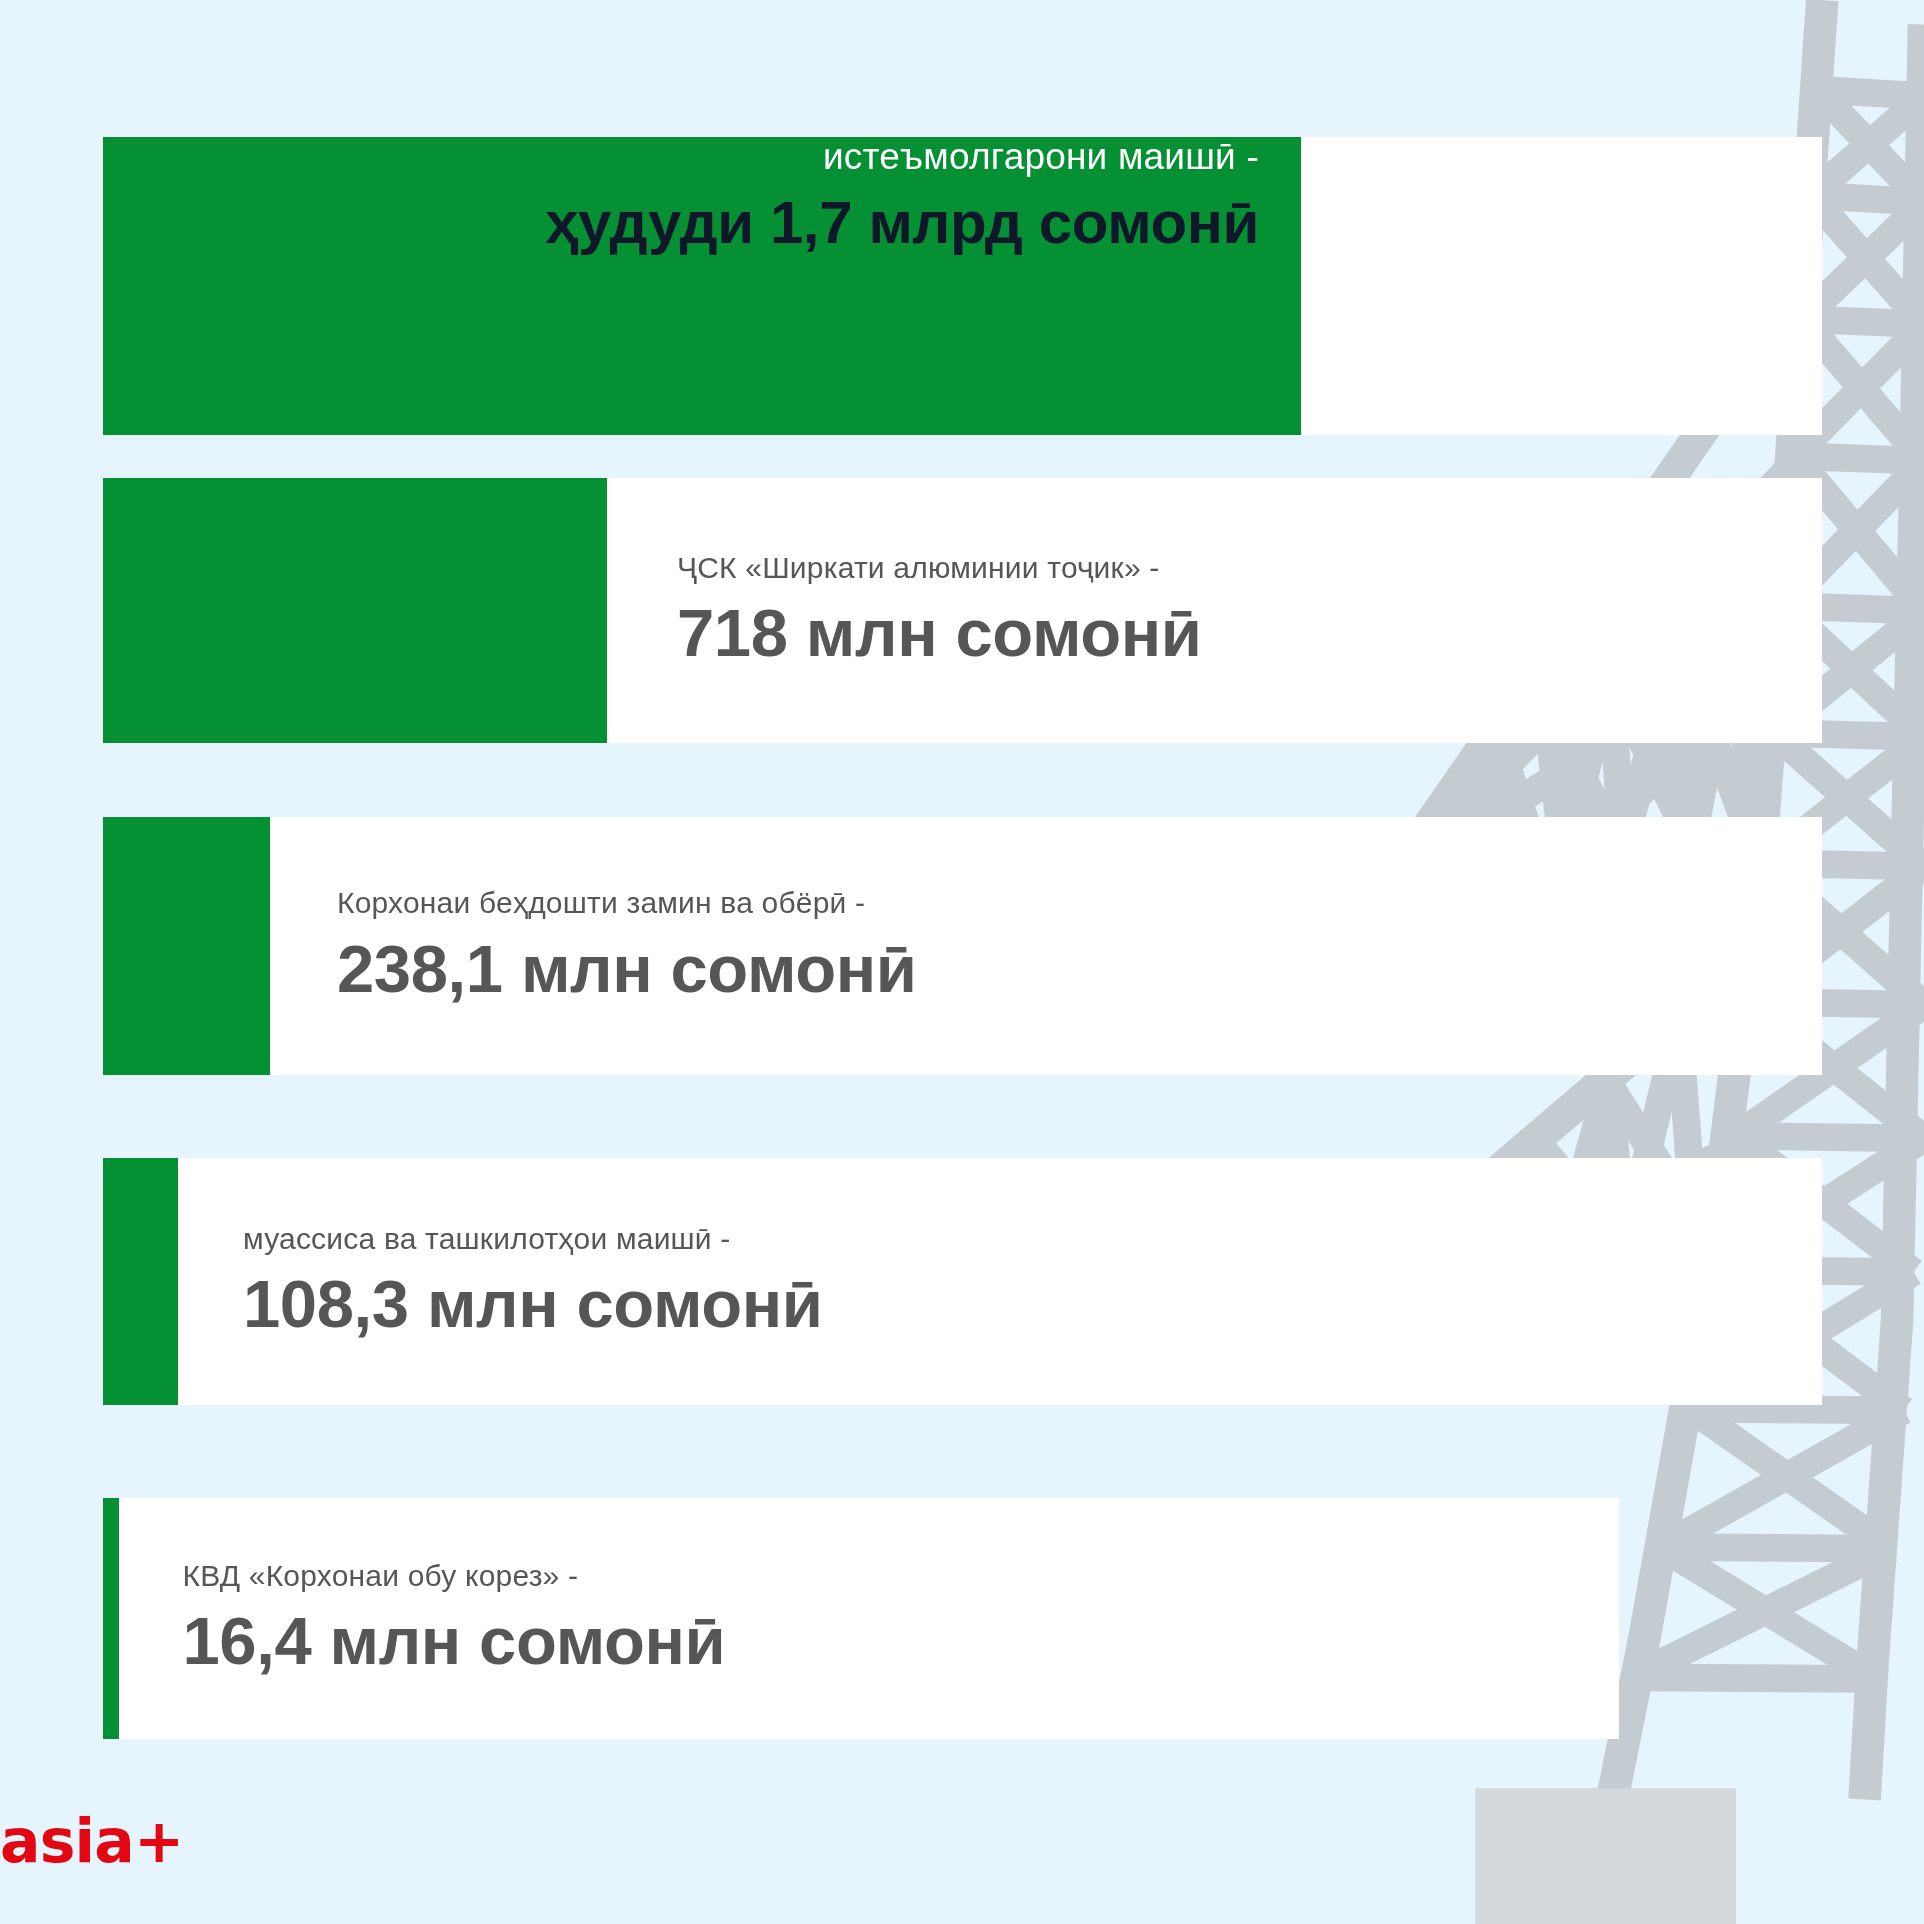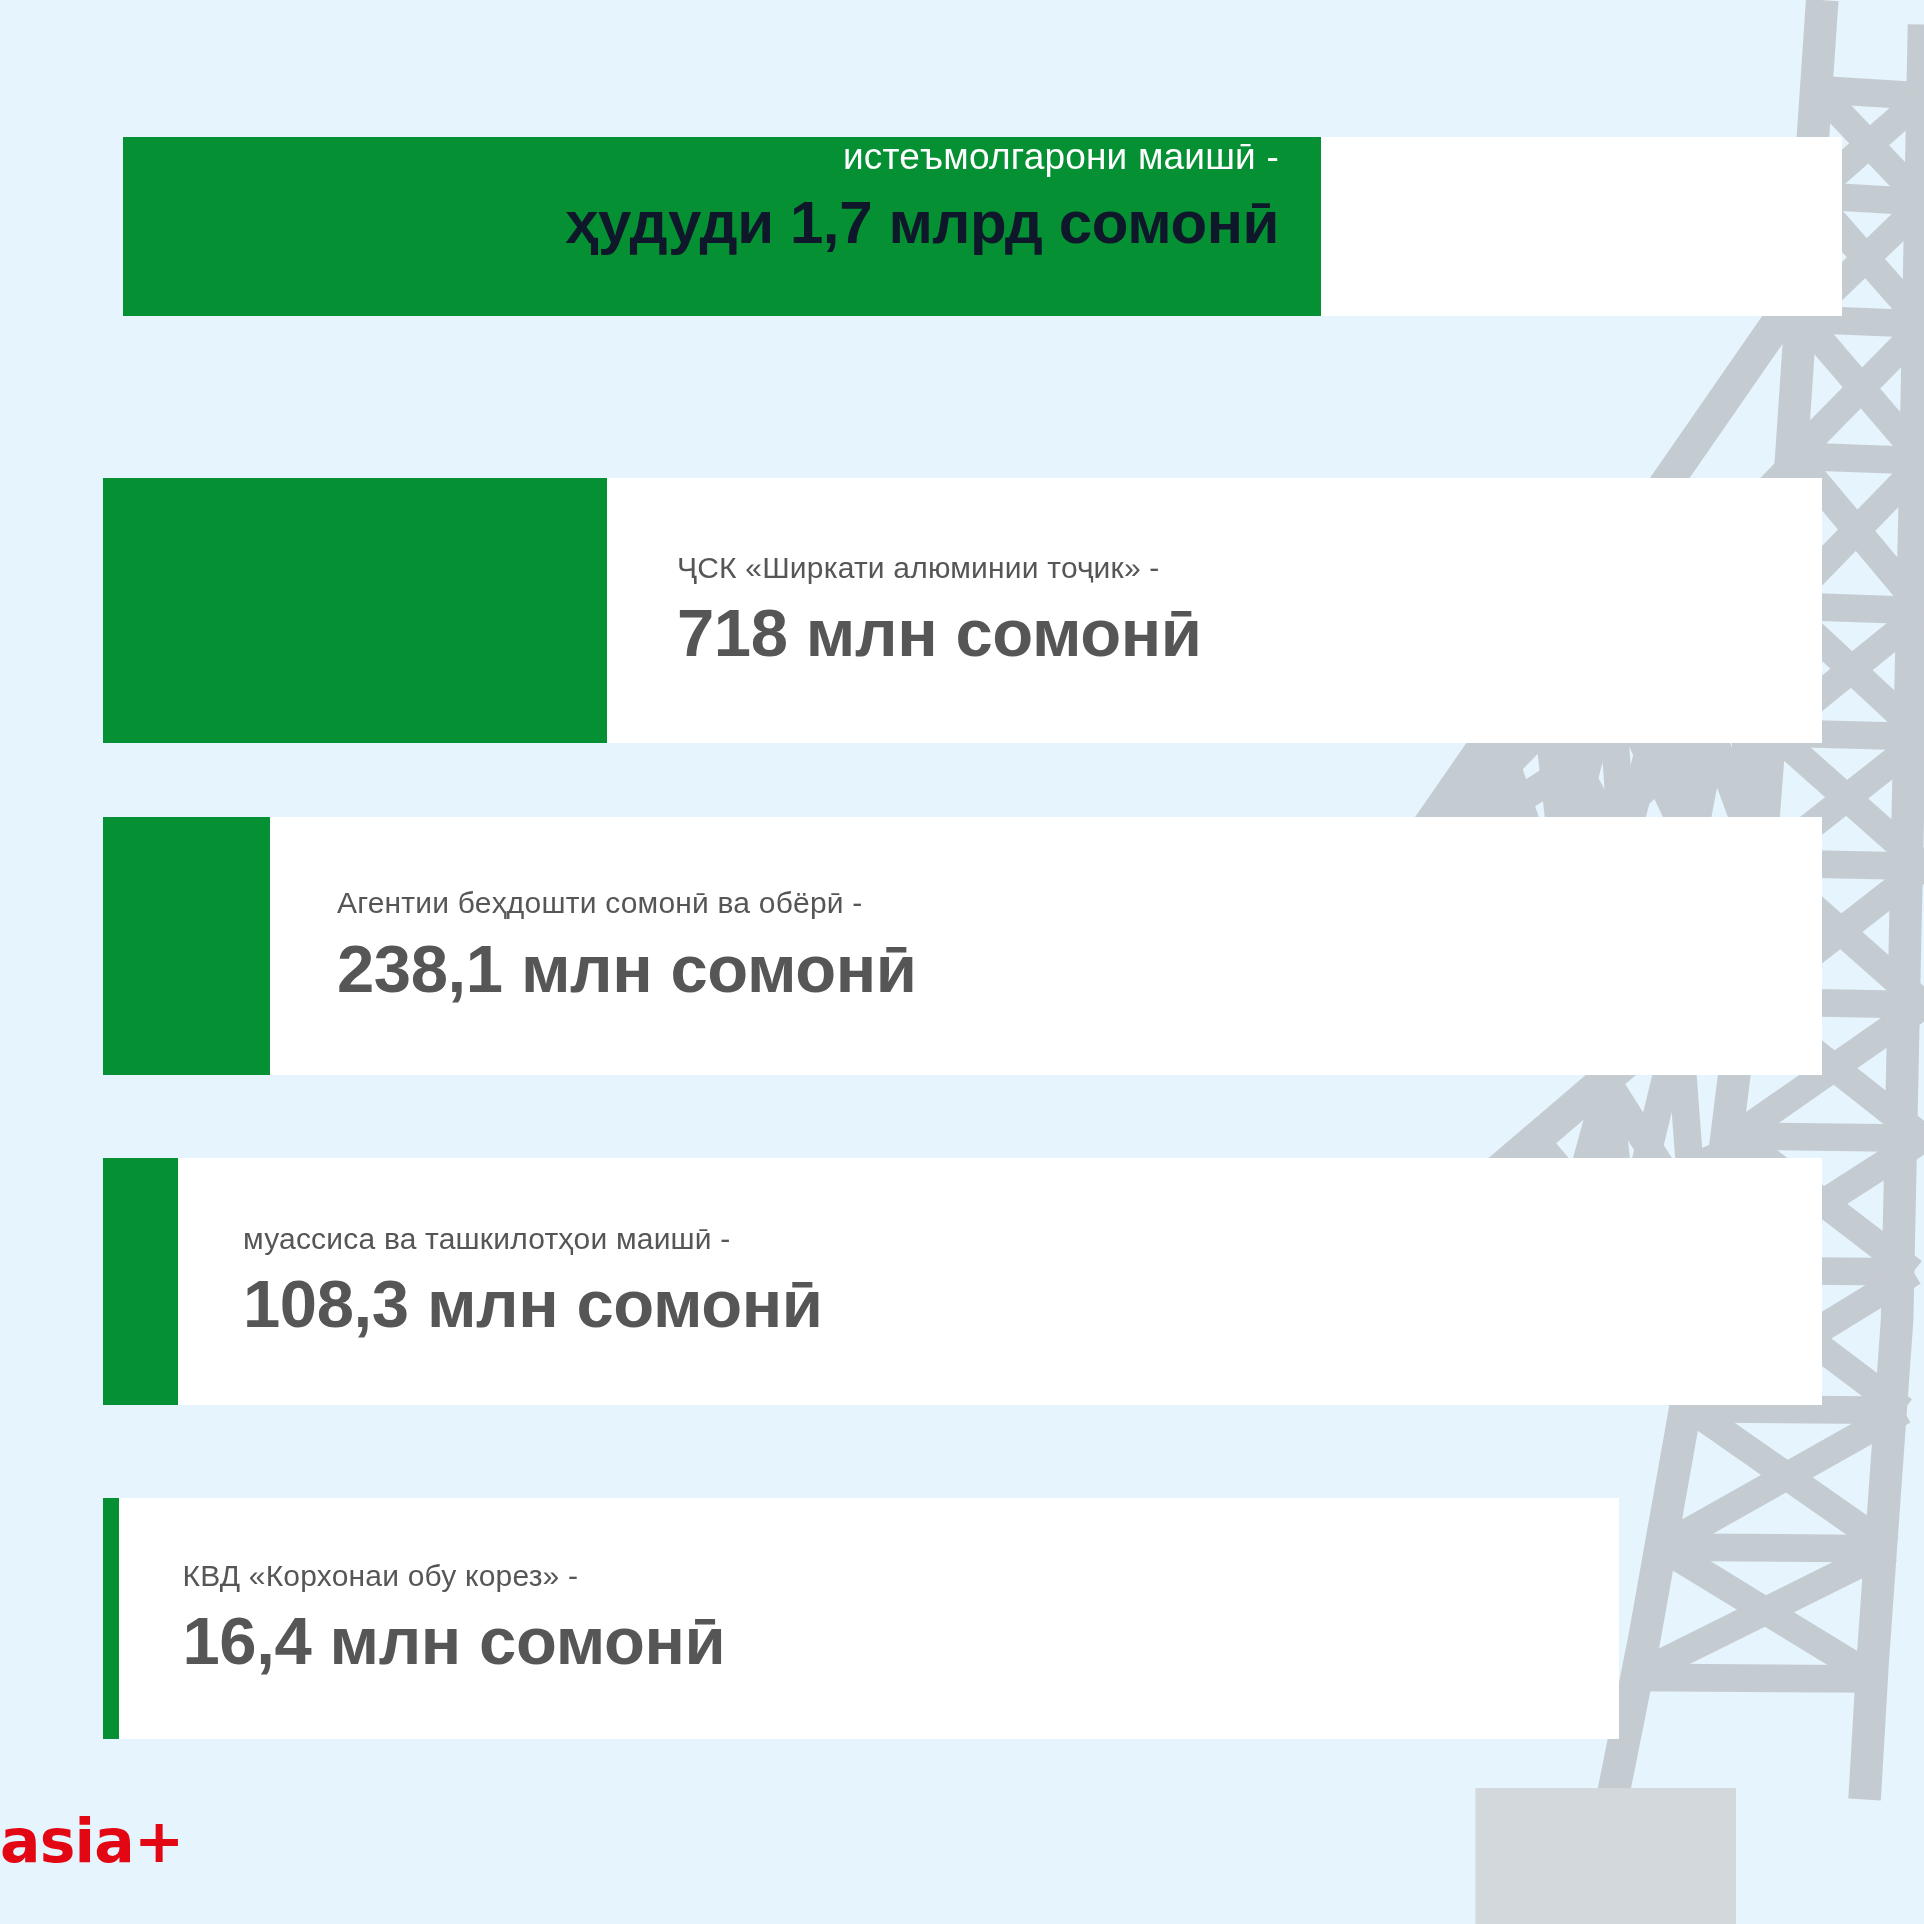--- a/index.html
+++ b/index.html
@@ -51,21 +51,21 @@
     align-items: center;
     flex: 1 1 auto;
     min-width: 0;
   }
   .row .bar {
     background: #059033;
     flex: 0 0 auto;
   }
 
   
-  #row-1 { top: 137px;  width: 1719px; height: 179px; margin-left: 20px; }
+  #row-1 { top: 137px;  width: 1719px; height: 298px; }
   #row-1 .bar { width: 1198px; }
   #row-1 .plate { background: #ffffff; }
 
   #row-2 { top: 478px;  width: 1719px; height: 265px; }
   #row-2 .bar { width: 504px; }
 
   #row-3 { top: 817px; width: 1719px; height: 258px; }
   #row-3 .bar { width: 167px; }
 
   #row-4 { top: 1158px; width: 1719px; height: 247px; }
@@ -243,21 +243,21 @@
         <div class="cat">ҶСК «Ширкати алюминии тоҷик» -</div>
         <div class="val">718 млн сомонӣ</div>
       </div>
     </div>
   </div>
 
   <div class="row" id="row-3">
     <div class="bar"></div>
     <div class="plate">
       <div class="labels">
-        <div class="cat">Агентии беҳдошти сомонӣ ва обёрӣ -</div>
+        <div class="cat">Корхонаи беҳдошти замин ва обёрӣ -</div>
         <div class="val">238,1 млн сомонӣ</div>
       </div>
     </div>
   </div>
 
   <div class="row" id="row-4">
     <div class="bar"></div>
     <div class="plate">
       <div class="labels">
         <div class="cat">муассиса ва ташкилотҳои маишӣ -</div>

